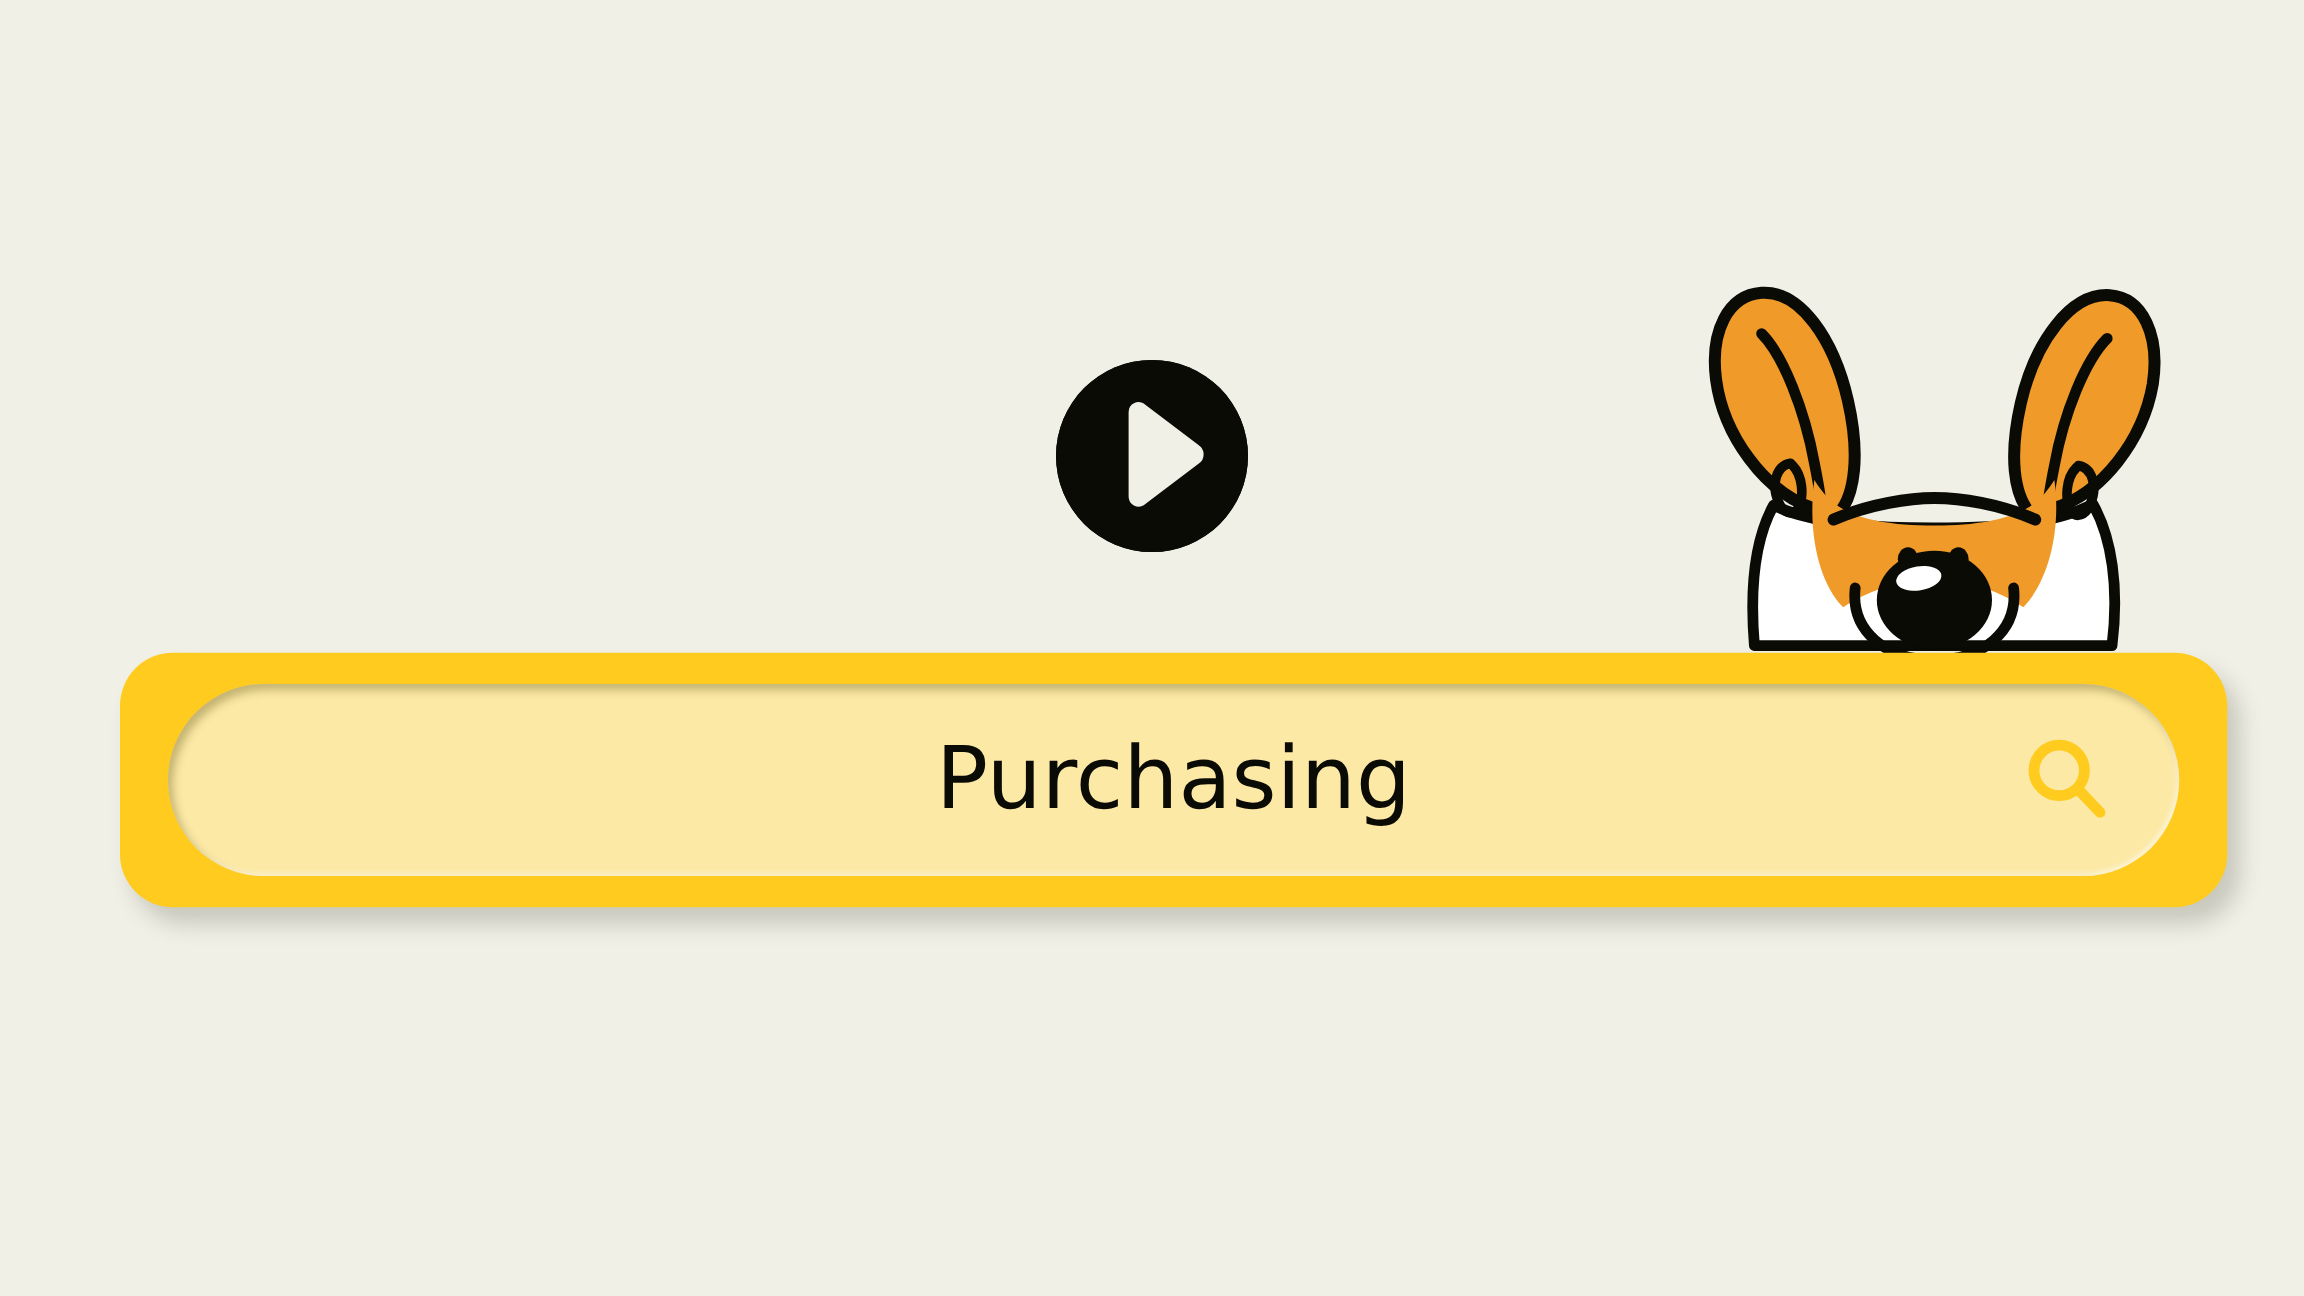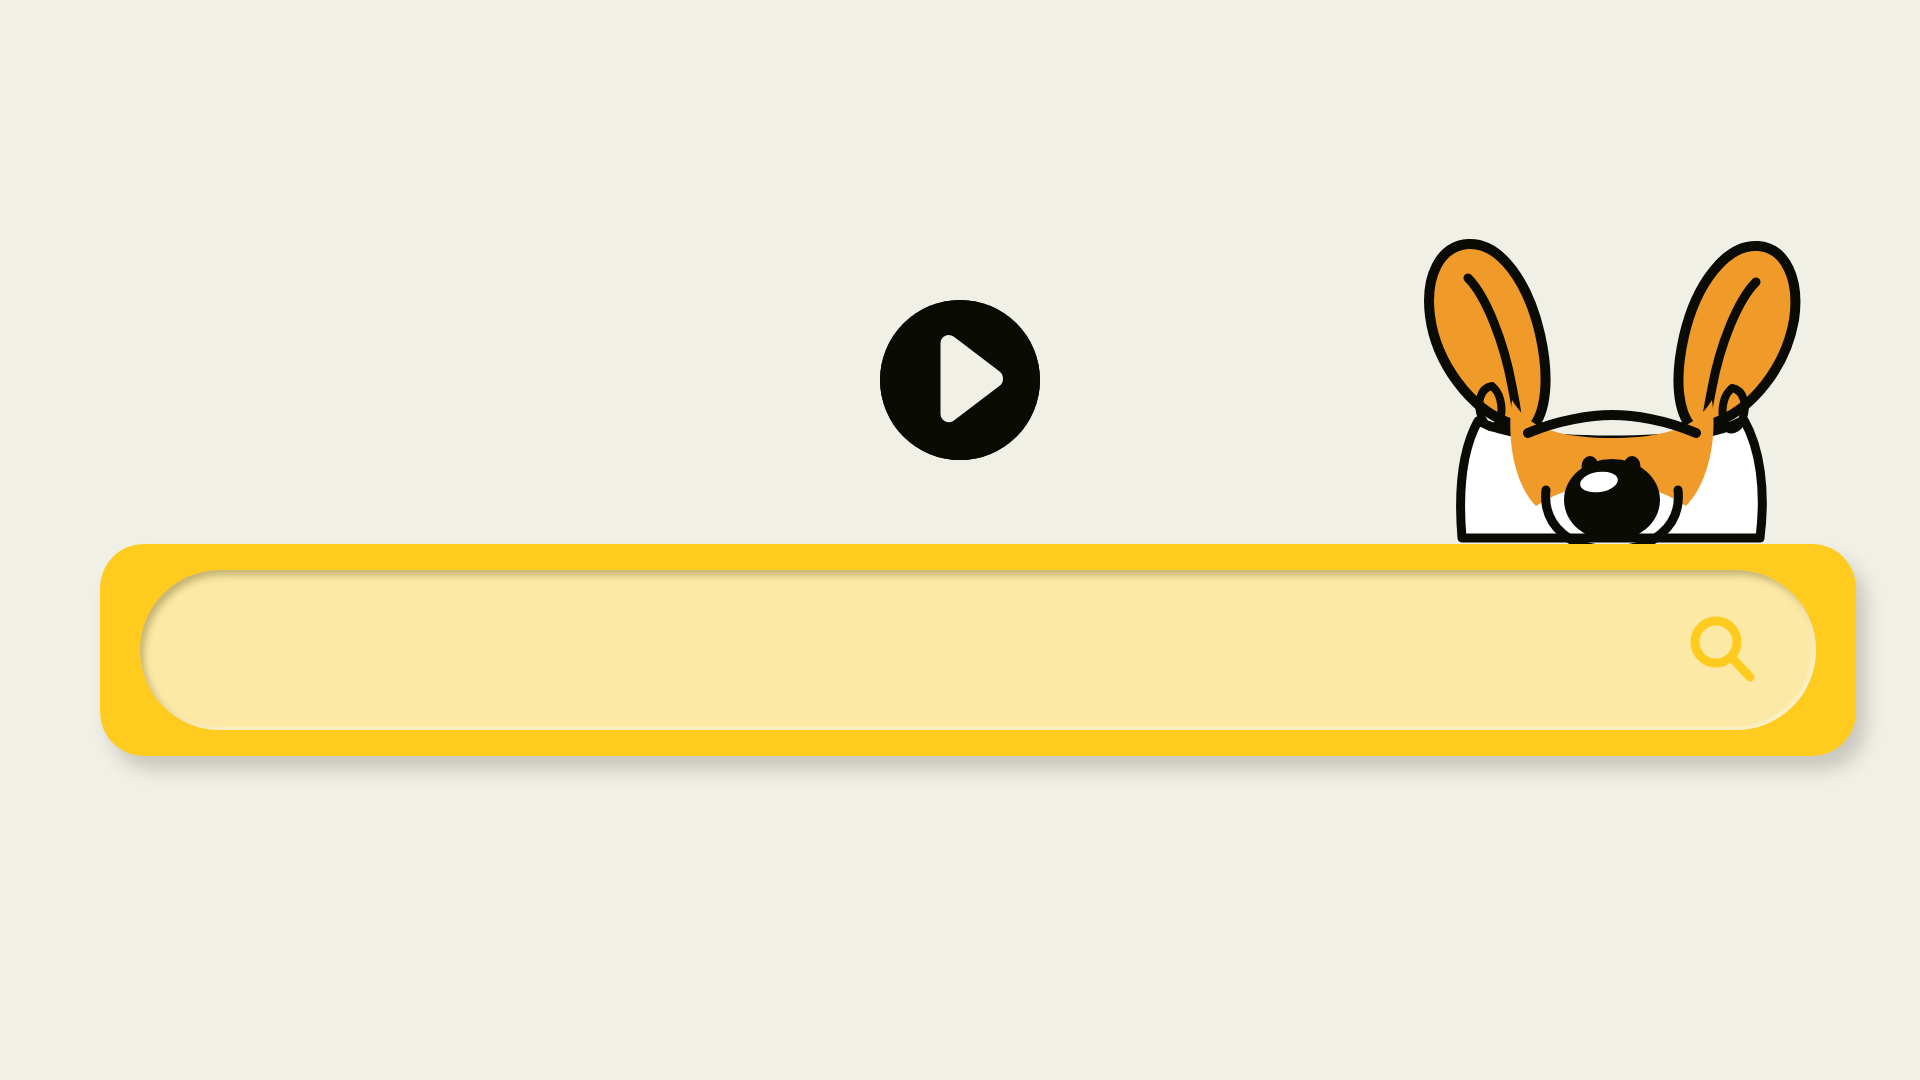--- a/index.html
+++ b/index.html
@@ -209,20 +209,21 @@
 
         <ellipse cx="212" cy="262" rx="48" ry="41" fill="#0B0B06"></ellipse>
         <ellipse cx="199" cy="244" rx="19" ry="10" fill="#FFFFFF" transform="rotate(-9 199 244)"></ellipse>
 
       </g>
     </svg>
   </div>
 
   <div class="search-bar">
     <div class="search-field" title="Search">
+      <span class="search-text">Purchasing</span>
       <button class="search-icon-btn" aria-label="Search">
         <span>
           <svg viewBox="0 0 74 74" aria-hidden="true">
             <circle cx="30" cy="29" r="21" fill="none" stroke="#FFCB1F" stroke-width="9"></circle>
             <line x1="45.5" y1="44.5" x2="64" y2="64" stroke="#FFCB1F" stroke-width="9" stroke-linecap="round"></line>
           </svg>
         </span>
       </button>
     </div>
   </div>

